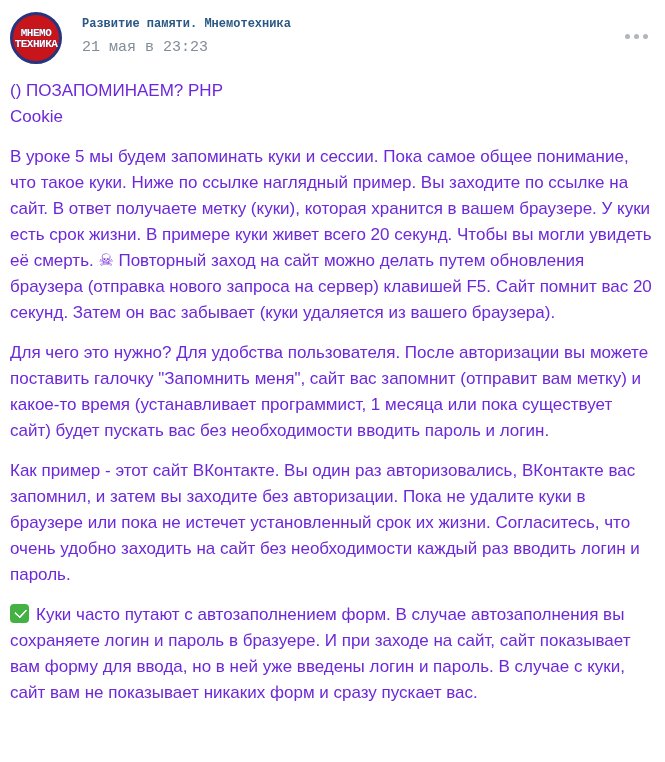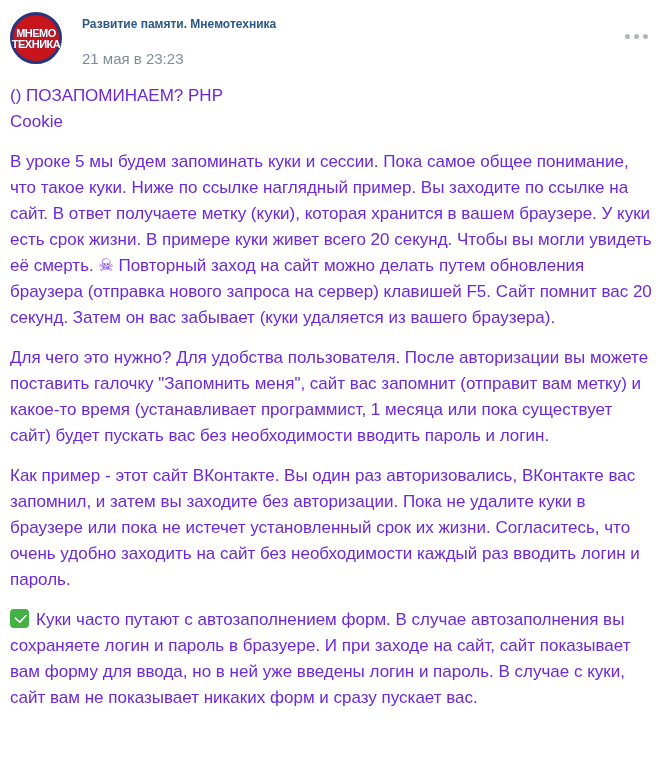--- a/index.html
+++ b/index.html
@@ -15,20 +15,21 @@
     background: #ffffff;
     overflow: hidden;
   }
 
   
   .post-header {
     position: relative;
     padding: 12px 32px 2px 10px;
     display: flex;
     align-items: flex-start;
+    font-family: Liberation Mono, monospace;
   }
   .avatar {
     flex: 0 0 auto;
     width: 52px;
     height: 52px;
     border-radius: 50%;
     background: #c8151b;
     border: 3px solid #27357e;
     box-sizing: border-box;
     display: flex;
@@ -58,21 +59,21 @@
     padding-top: 1px;
   }
   .group-name {
     color: #2a5885;
     font-size: 12px;
     line-height: 22px;
     font-weight: bold;
     cursor: pointer;
   }
   .post-date {
-    margin-top: 14px;
+    margin-top: 3px;
     color: #818c99;
     font-size: 15px;
     line-height: 20px;
     cursor: pointer;
   }
   .menu-dots {
     position: absolute;
     top: 30px;
     right: 15px;
     display: flex;

